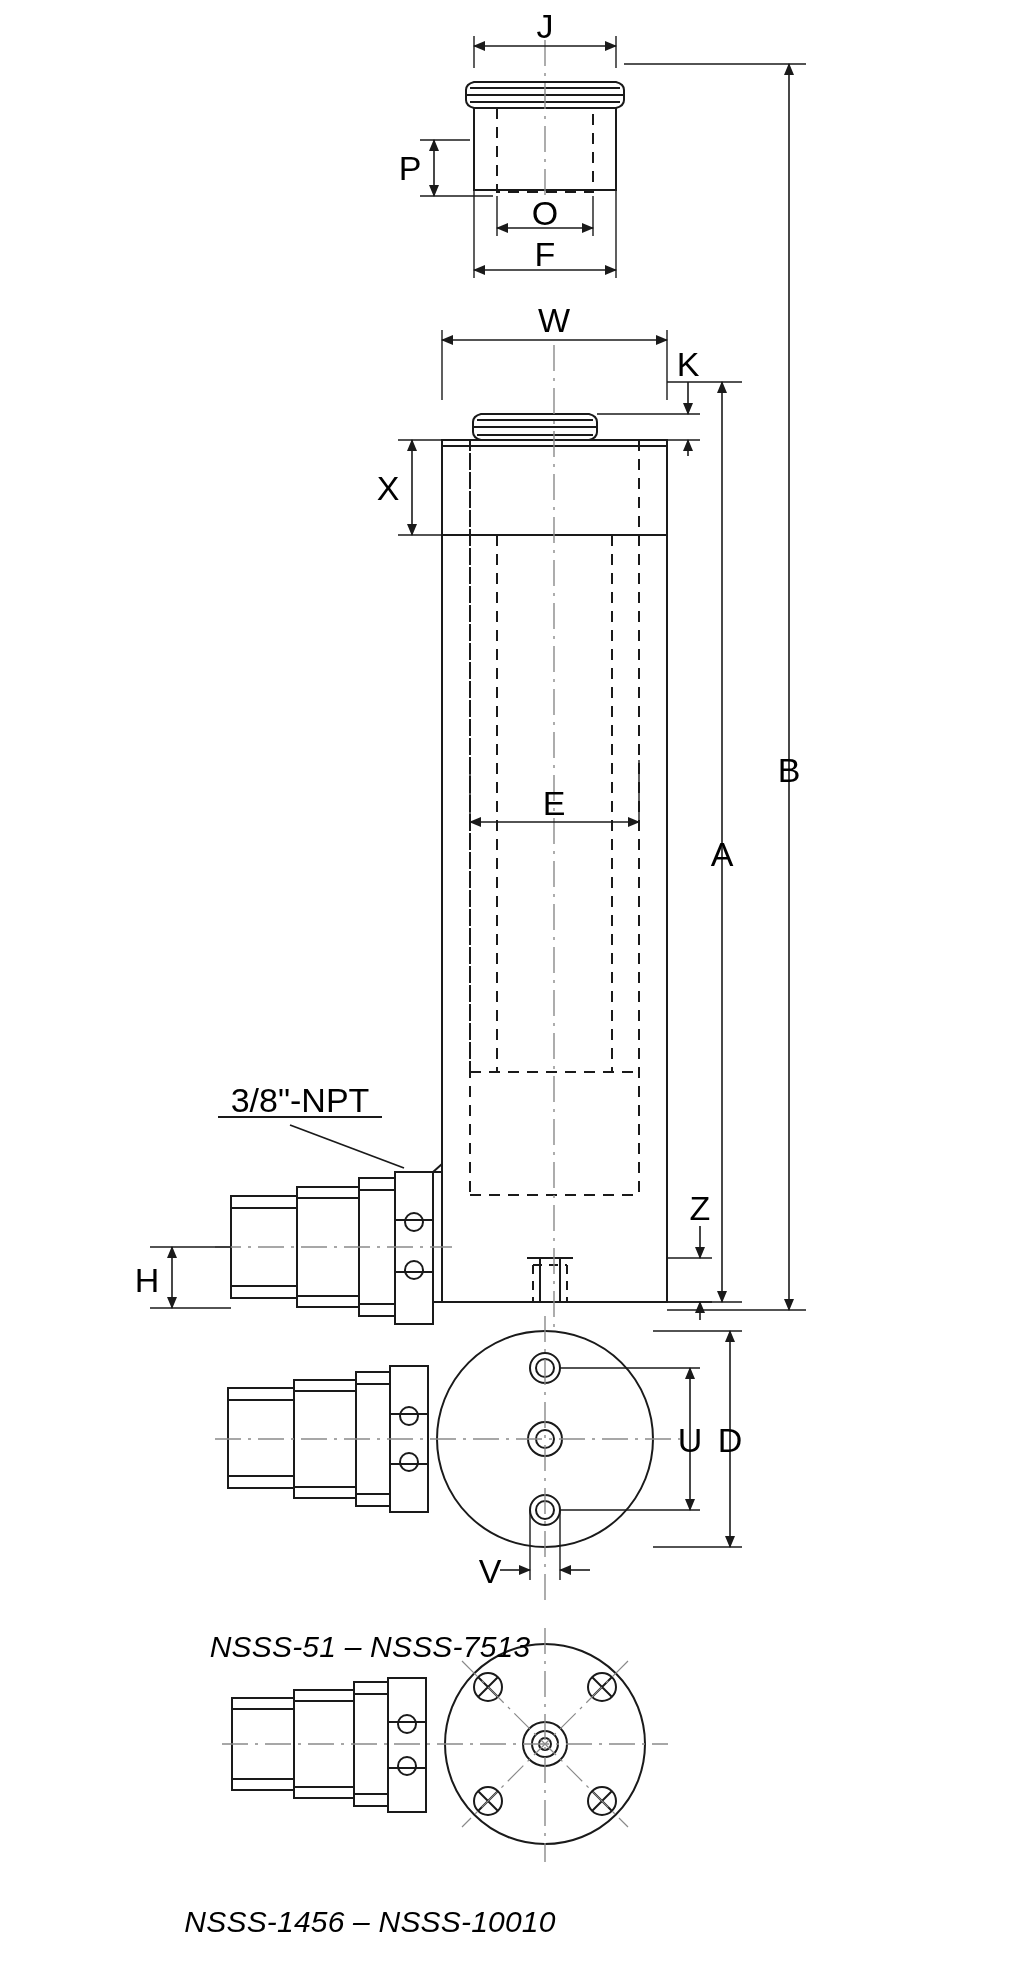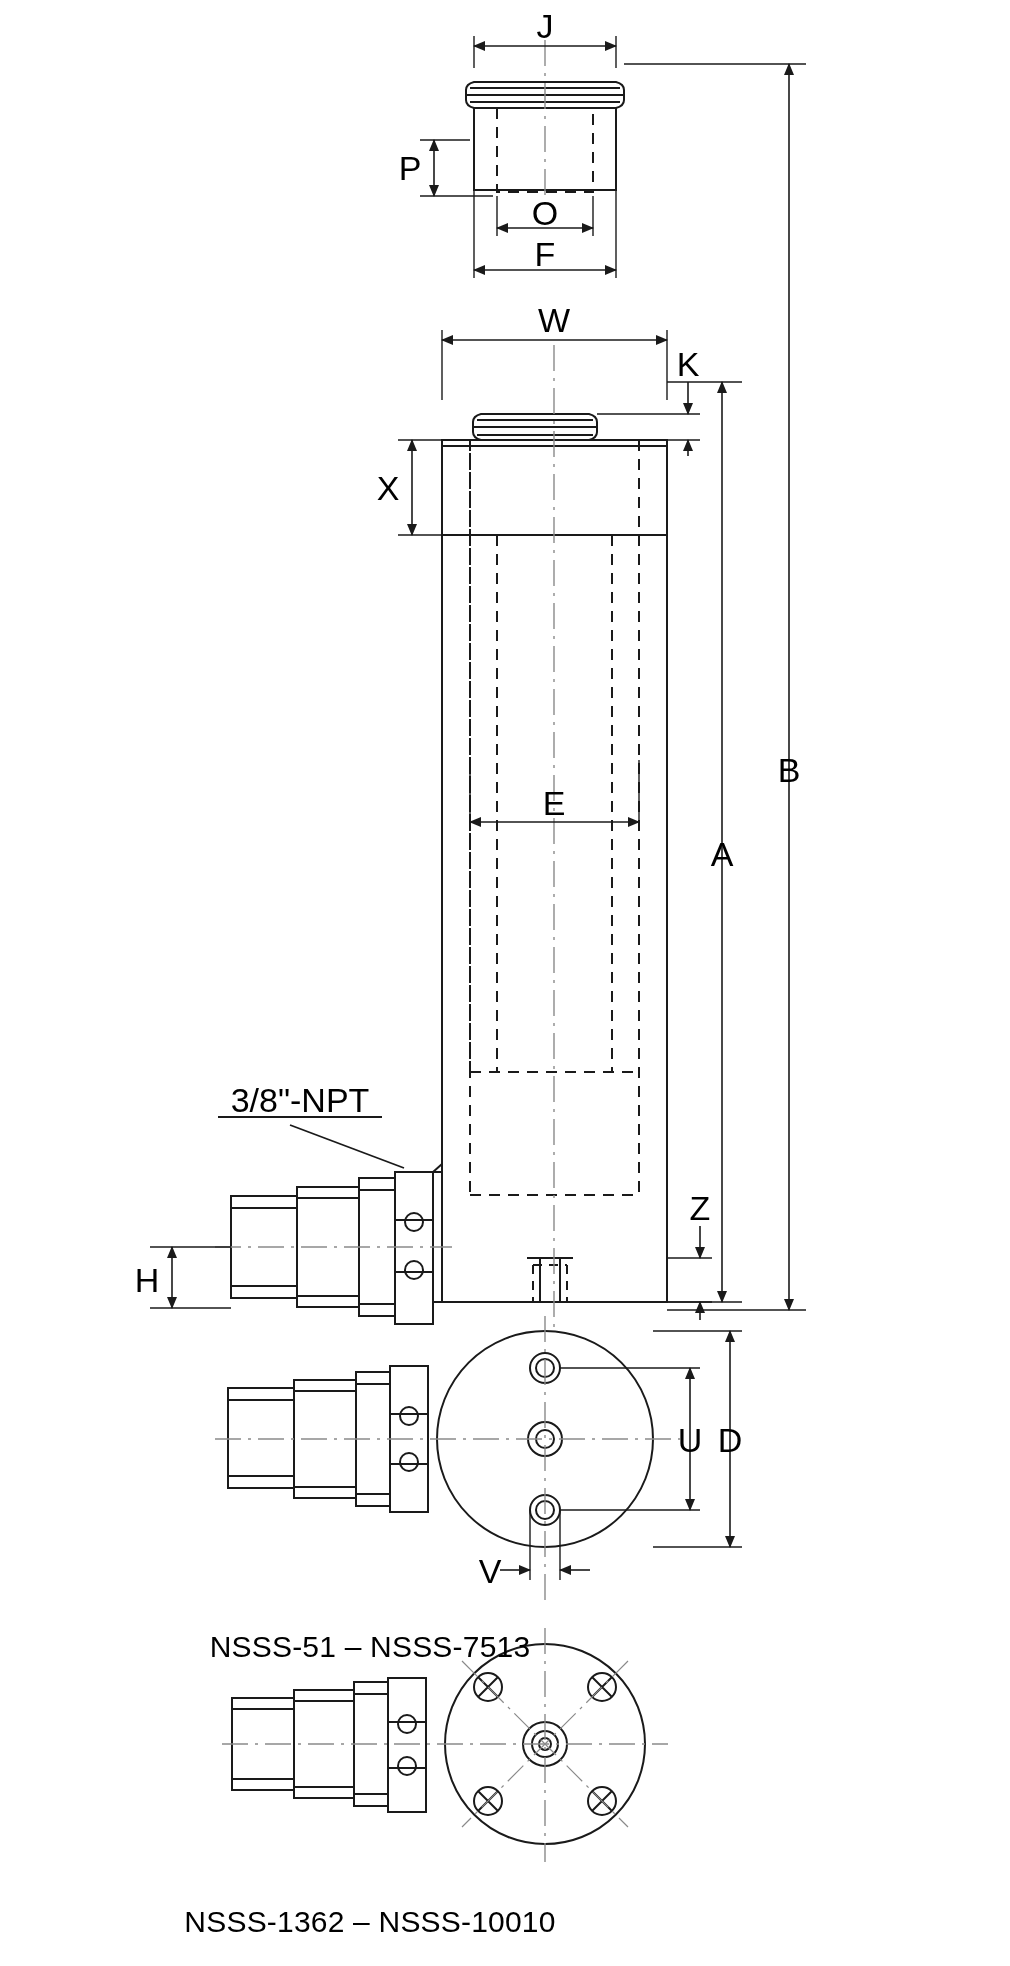--- a/index.html
+++ b/index.html
@@ -25,20 +25,21 @@
     width: 1010px;
     height: 1966px;
   }
   .cap-label {
     position: absolute;
     text-align: center;
     font-size: 30px;
     letter-spacing: 0.2px;
     white-space: nowrap;
     color: #000;
+    font-style: italic;
   }
   #caption-1 {
     left: 0;
     top: 1630px;
     width: 740px;
   }
   #caption-2 {
     left: 0;
     top: 1905px;
     width: 740px;
@@ -308,14 +309,14 @@
       <text x="690" y="1452">U</text>
       <text x="730" y="1452">D</text>
       <text x="490" y="1583">V</text>
 
       <text x="300" y="1112" text-anchor="middle">3/8"-NPT</text>
     </g>
   </svg>
 
   <div class="cap-label" id="caption-1">NSSS-51 – NSSS-7513</div>
 
-  <div class="cap-label" id="caption-2">NSSS-1362 – NSSS-10010</div>
+  <div class="cap-label" id="caption-2">NSSS-1456 – NSSS-10010</div>
 </div>
 
 </body></html>

